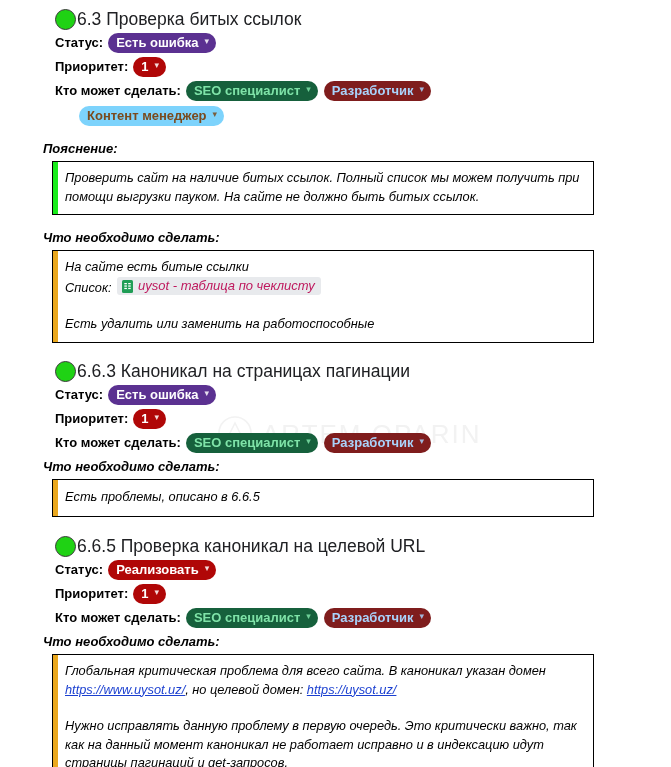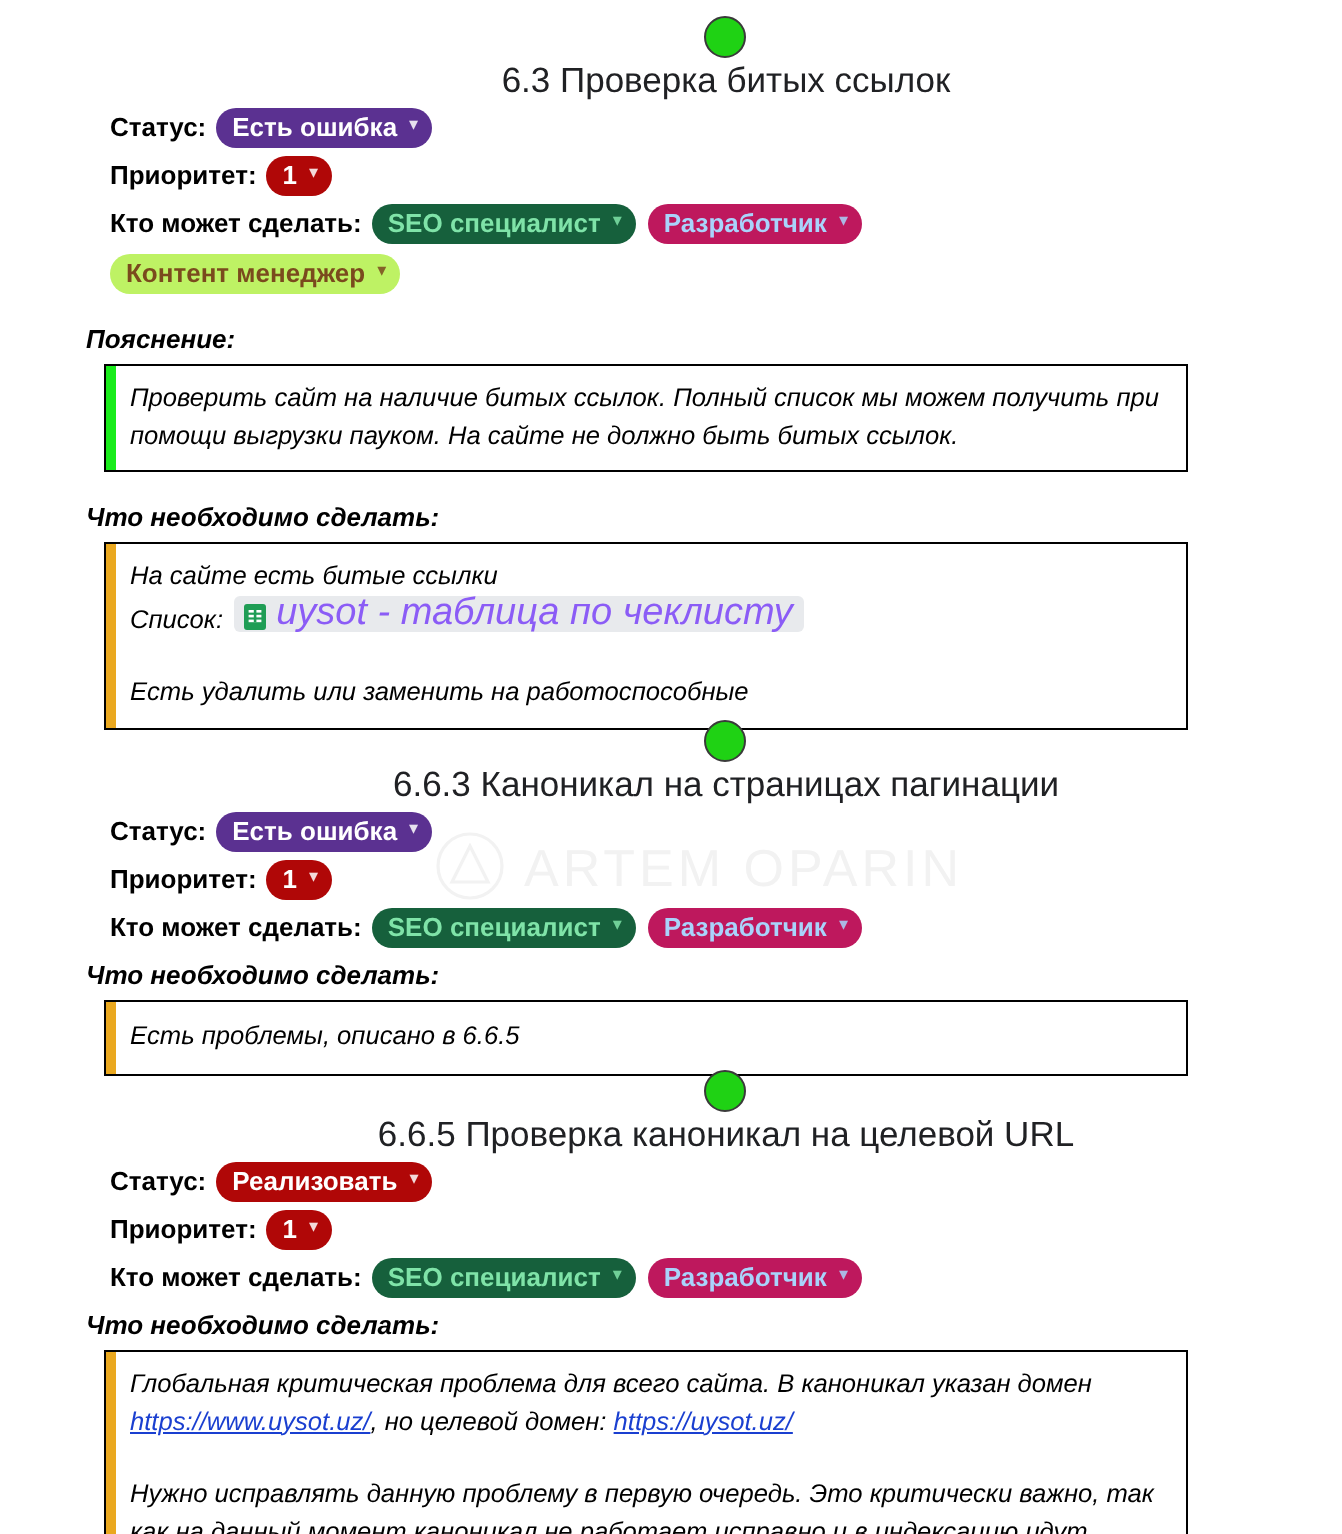--- a/index.html
+++ b/index.html
@@ -59,21 +59,20 @@
     left: 0;
     width: 671px;
     z-index: 1;
   }
 
   .sec-head {
     display: flex;
     align-items: center;
     padding-left: 55px;
     margin-bottom: 2px;
-    flex-direction: column;
   }
   .dot {
     width: 21px;
     height: 21px;
     border-radius: 50%;
     background: #1fd214;
     border: 1.5px solid #3a3a3a;
     box-sizing: border-box;
     flex: 0 0 21px;
     margin-right: 1px;
@@ -118,22 +117,22 @@
   }
   .chip .caret {
     font-size: 9px;
     margin-left: 6px;
     opacity: 0.85;
     transform: translateY(-1px);
   }
   .chip-purple { background: #5b3191; color: #ffffff; }
   .chip-red    { background: #b00707; color: #ffffff; }
   .chip-green  { background: #16603c; color: #7fe3a8; text-align: right; }
-  .chip-blue   { background: #be185d; color: #a9d3fb; }
-  .chip-peach  { background: #bef264; color: #7a4a1d; }
+  .chip-blue   { background: #7f1d1d; color: #a9d3fb; }
+  .chip-peach  { background: #7dd3fc; color: #7a4a1d; margin-left: 24px; }
 
   
   .box-label {
     padding-left: 43px;
     font-size: 13px;
     font-weight: bold;
     font-style: italic;
     color: #000;
     line-height: 18px;
     margin-top: 7px;
@@ -169,22 +168,22 @@
 
   
   .sheet-chip {
     display: inline-flex;
     align-items: center;
     background: #e8eaed;
     border-radius: 3px;
     padding: 0px 6px 1px 5px;
     margin-left: 2px;
     font-style: italic;
-    font-size: 19px;
-    color: #8b5cf6;
+    font-size: 13px;
+    color: #be185d;
     line-height: 17px;
   }
   .sheet-icon {
     width: 11px; height: 13px;
     flex: 0 0 11px;
     margin-right: 5px;
     position: relative;
     top: 1px;
   }
 

